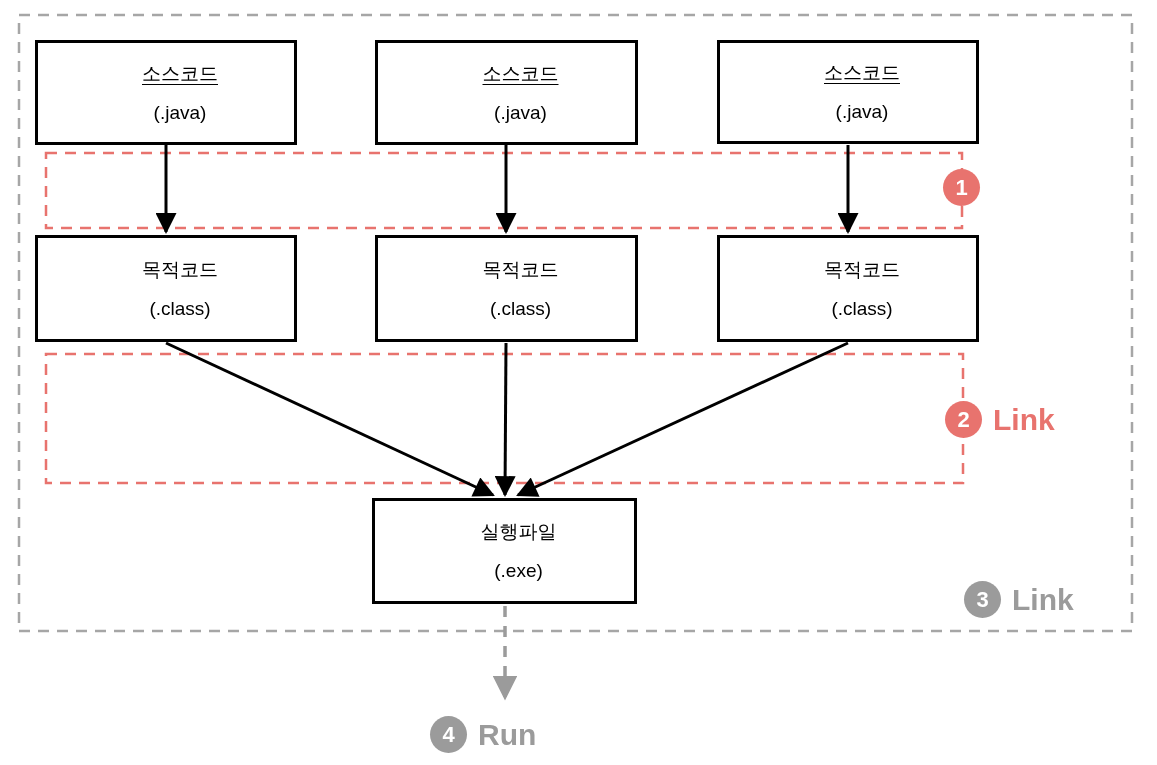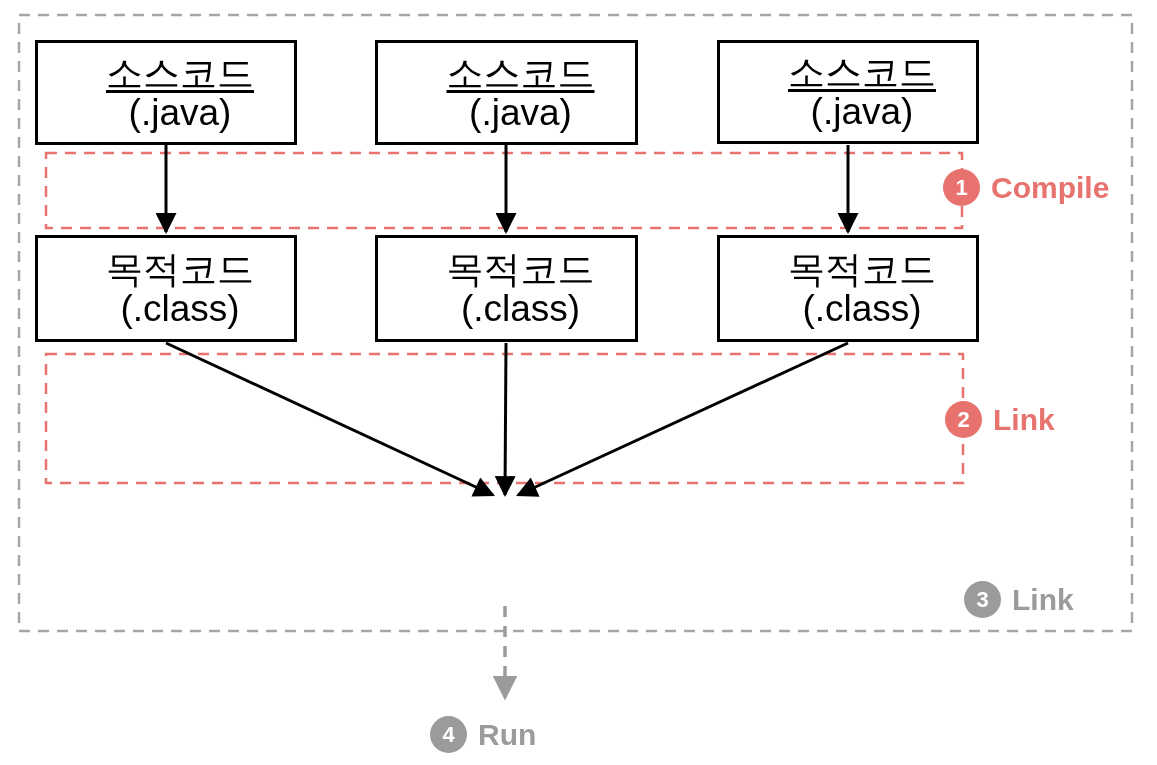--- a/index.html
+++ b/index.html
@@ -22,21 +22,21 @@
   .node {
     position: absolute;
     background: #ffffff;
     border: 3px solid #000000;
     display: flex;
     flex-direction: column;
     align-items: center;
     justify-content: center;
     text-align: center;
     color: #000000;
-    font-size: 37px;
+    font-size: 19px;
     line-height: 39px;
     padding-left: 28px;
   }
   .node .u { text-decoration: underline; text-underline-offset: 4px; }
   .stage-label {
     position: absolute;
     display: flex;
     align-items: center;
     gap: 11px;
     font-weight: bold;
@@ -110,24 +110,27 @@
   </div>
   <div class="node" style="left:375px; top:235px; width:263px; height:107px;">
     <div>목적코드</div>
     <div>(.class)</div>
   </div>
   <div class="node" style="left:717px; top:235px; width:262px; height:107px;">
     <div>목적코드</div>
     <div>(.class)</div>
   </div>
 
+  <div class="node" style="left:372px; top:498px; width:265px; height:106px;">
+    <div>실행파일</div>
+    <div>(.exe)</div>
+  </div>
 
   <div class="stage-label red" style="left:943px; top:169px;">
     <span class="stage-circle">1</span>
-    <span>Compile</span>
   </div>
 
   <div class="stage-label red" style="left:945px; top:401px;">
     <span class="stage-circle">2</span>
     <span>Link</span>
   </div>
 
   <div class="stage-label gray" style="left:964px; top:581px;">
     <span class="stage-circle">3</span>
     <span>Link</span>

